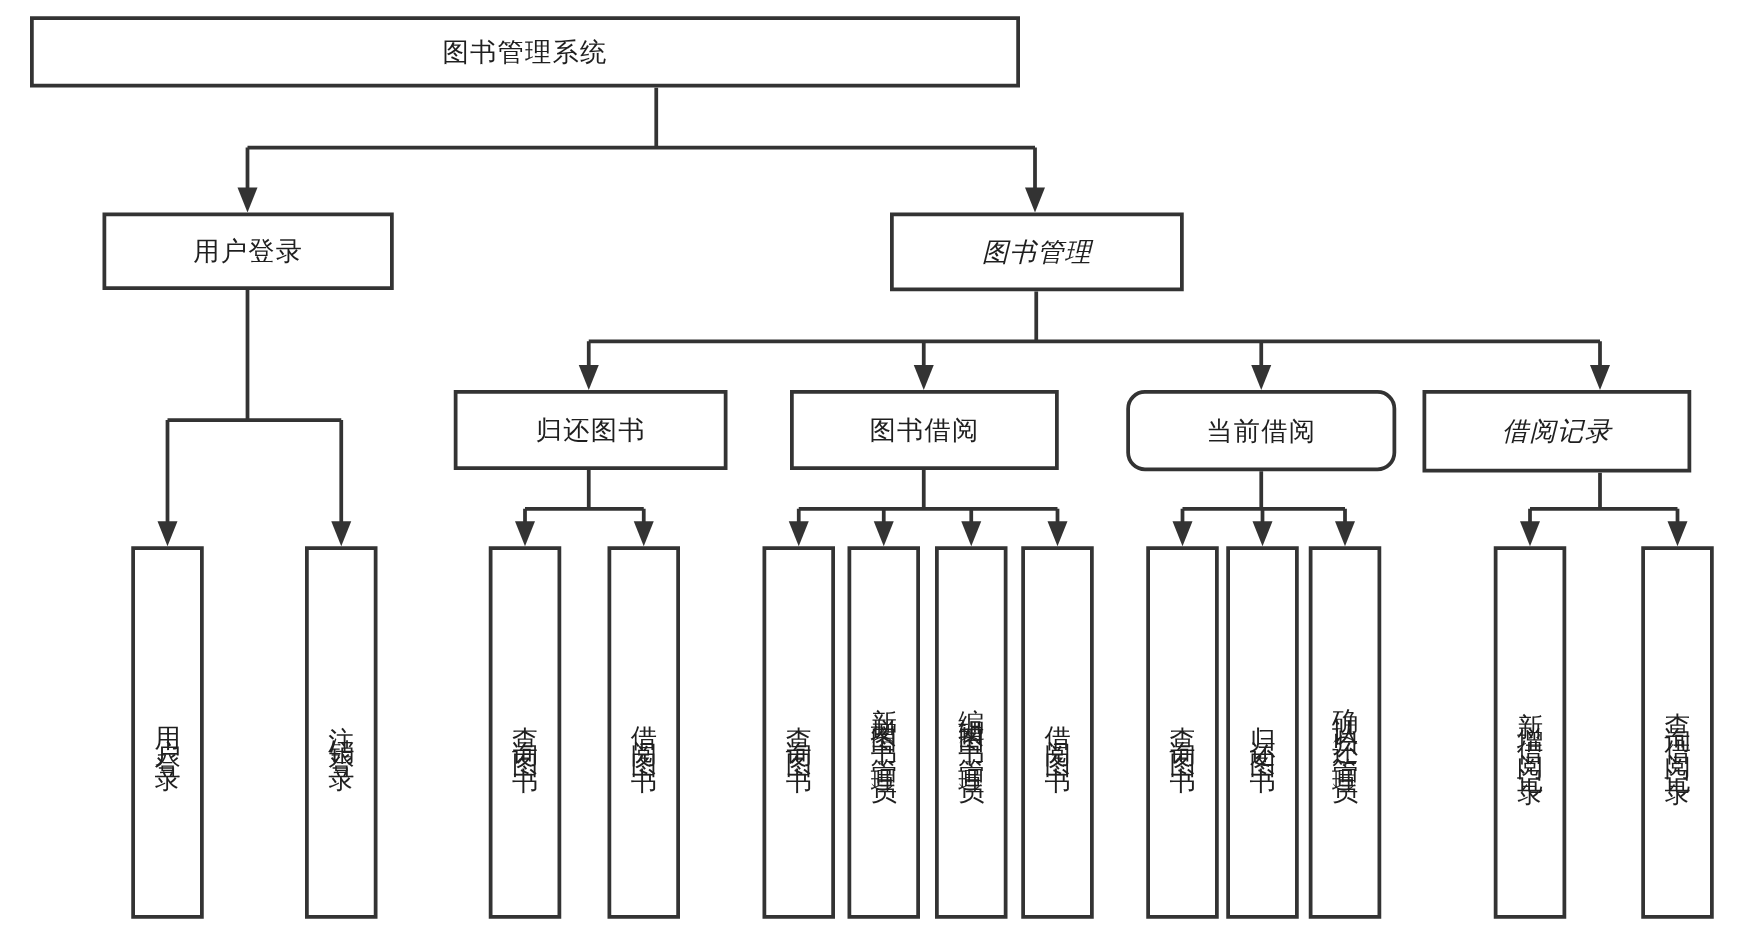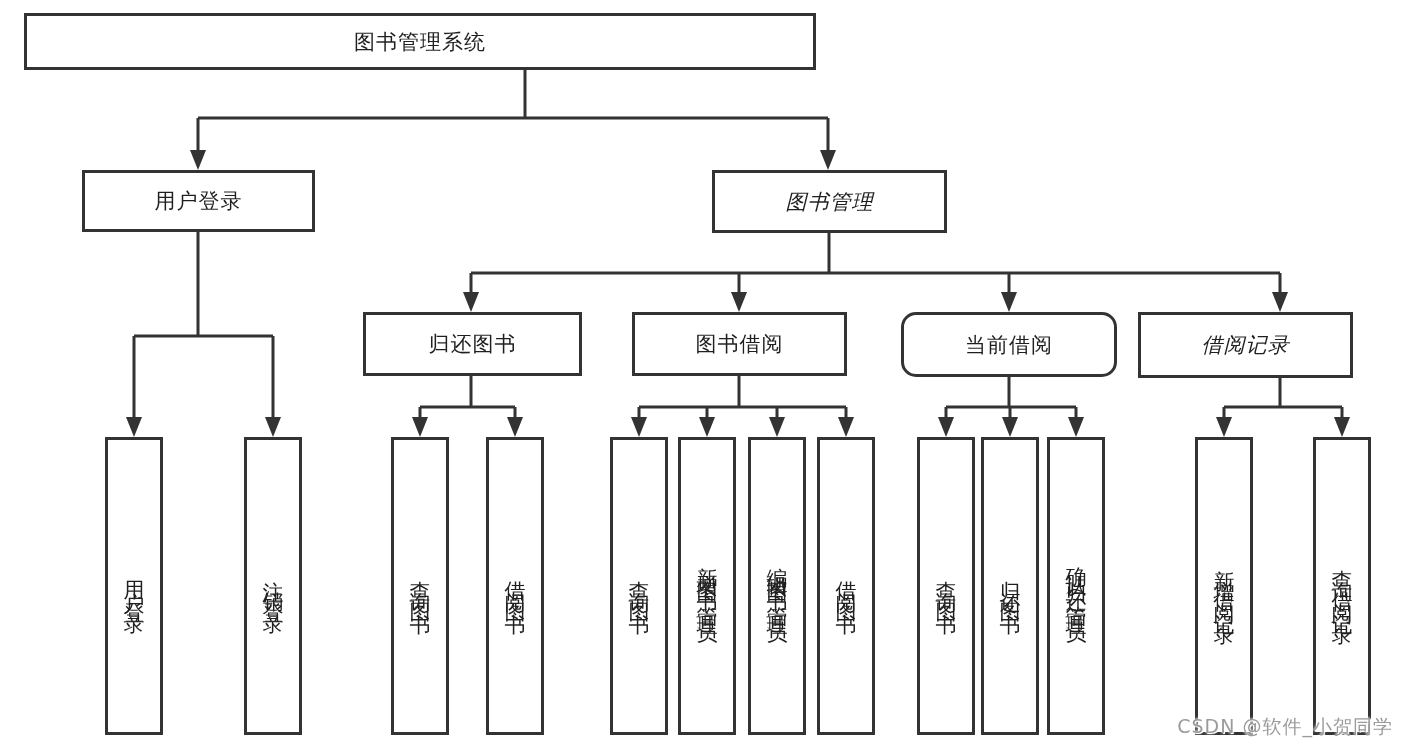--- a/index.html
+++ b/index.html
@@ -104,15 +104,14 @@
   <div class="node leaf tight n-c3">编辑图书（管理员）</div>
   <div class="node leaf n-c4">借阅图书</div>
 
   <div class="node leaf n-d1">查询图书</div>
   <div class="node leaf n-d2">归还图书</div>
   <div class="node leaf tight n-d3">确认归还（管理员）</div>
 
   <div class="node leaf n-e1">新增借阅记录</div>
   <div class="node leaf n-e2">查询借阅记录</div>
 
-  <div class="wm">CSDN @软件_小贺同学</div>
 
 </div>
 
 </body></html>

